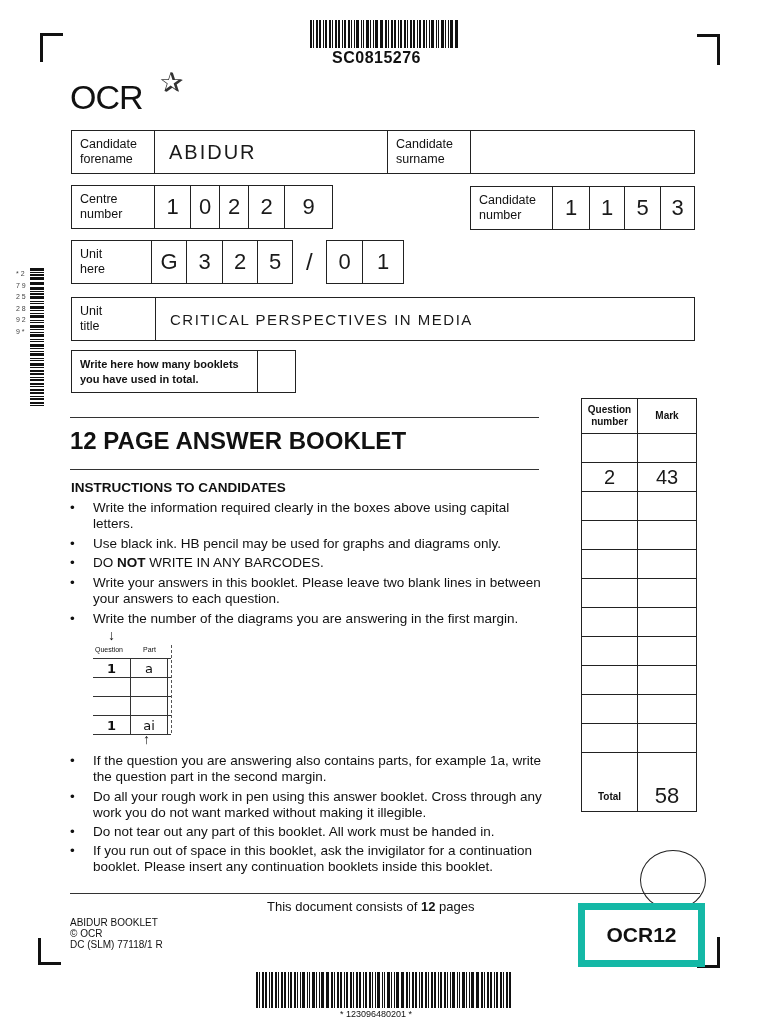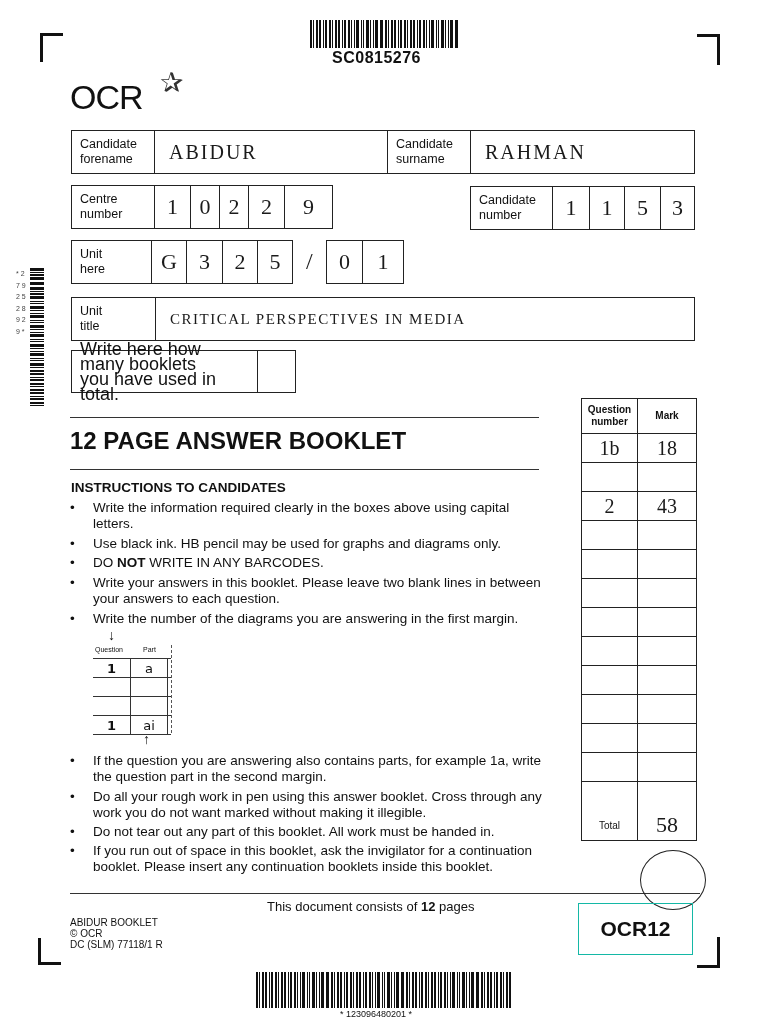--- a/index.html
+++ b/index.html
@@ -1,21 +1,21 @@
 <!DOCTYPE html>
 <html><head>
 <meta charset="utf-8">
 <style>
   html, body { margin: 0; padding: 0; background: #ffffff; }
   body {
     width: 768px; height: 1024px; position: relative; overflow: hidden;
     font-family: "Liberation Sans", sans-serif; color: #111;
   }
   .abs { position: absolute; }
-  .hand { font-family: Liberation Serif, serif; font-weight: normal; color: #1a1a1a; text-align: right; }
+  .hand { font-family: Liberation Sans, sans-serif; font-weight: normal; color: #1a1a1a; text-align: right; }
 
   
   .corner { position: absolute; background: transparent; }
   .corner-tl { left: 40px; top: 33px; width: 20px; height: 26px; border-left: 3px solid #111; border-top: 3px solid #111; }
   .corner-tr { left: 697px; top: 34px; width: 20px; height: 28px; border-right: 3px solid #111; border-top: 3px solid #111; }
   .corner-bl { left: 38px; top: 938px; width: 20px; height: 24px; border-left: 3px solid #111; border-bottom: 3px solid #111; }
   .corner-br { left: 697px; top: 937px; width: 20px; height: 28px; border-right: 3px solid #111; border-bottom: 3px solid #111; }
 
   
   .barcode { position: absolute; display: flex; align-items: stretch; }
@@ -50,26 +50,26 @@
 
   
   .exam { position: absolute; left: 581px; top: 398px; width: 114px; border: 1px solid #222; }
   .exam-head { height: 34px; border-bottom: 1px solid #222; font-size: 10px; font-weight: bold; text-align: center; display: flex; align-items: center; justify-content: center; line-height: 12px; }
   .exam-row { display: flex; border-bottom: 1px solid #222; height: 28px; }
   .exam-row.colhead { height: 34px; }
   .exam-row:last-child { border-bottom: none; }
   .exam-q { width: 55px; border-right: 1px solid #222; display: flex; align-items: center; justify-content: center; font-size: 20px; }
   .exam-m { flex: 1; display: flex; align-items: center; justify-content: center; font-size: 20px; }
   .colhead .exam-q, .colhead .exam-m { font-size: 10px; font-weight: bold; text-align: center; line-height: 12px; }
-  .total-label { font-size: 10px !important; font-weight: normal; }
+  .total-label { font-size: 10px !important; font-weight: bold; }
   .circle { position: absolute; left: 640px; top: 850px; width: 64px; height: 58px; border: 1.5px solid #222; border-radius: 50%; }
 
   .footer-small { position: absolute; left: 70px; top: 917px; font-size: 10px; line-height: 11px; }
   .pages-note { position: absolute; left: 267px; top: 899px; font-size: 13px; }
-  .ocr12 { position: absolute; left: 578px; top: 903px; width: 113px; height: 50px; border: 1px solid #14b8a6; display: flex; align-items: center; justify-content: center; font-size: 21px; font-weight: bold; }
+  .ocr12 { position: absolute; left: 578px; top: 903px; width: 113px; height: 50px; border: 7px solid #14b8a6; display: flex; align-items: center; justify-content: center; font-size: 21px; font-weight: bold; }
 </style>
 </head>
 <body>
 
 <div class="corner corner-tl"></div>
 <div class="corner corner-tr"></div>
 <div class="corner corner-bl"></div>
 <div class="corner corner-br"></div>
 
 <div class="barcode" id="top-barcode" style="left:310px; top:20px; height:28px; width:150px;">
@@ -178,21 +178,20 @@
 <div class="box" style="left:71px; top:130px; width:622px; height:42px;">
   <div class="label" style="width:83px;">
     <span>Candidate</span>
     <span>forename</span>
   </div>
   <div class="value hand" style="width:218px; border-right:1px solid #222;">ABIDUR</div>
   <div class="label" style="width:83px;">
     <span>Candidate</span>
     <span>surname</span>
   </div>
-  <div class="value hand" style="flex:1;">RAHMAN</div>
 </div>
 
 <div class="box" style="left:71px; top:185px; width:260px; height:42px;">
   <div class="label" style="width:83px;">
     <span>Centre</span>
     <span>number</span>
   </div>
   <div class="cell hand" style="width:36px;">1</div>
   <div class="cell hand" style="width:29px;">0</div>
   <div class="cell hand" style="width:29px;">2</div>
@@ -229,21 +228,21 @@
 
 <div class="box" style="left:71px; top:297px; width:622px; height:42px;">
   <div class="label" style="width:84px;">
     <span>Unit</span>
     <span>title</span>
   </div>
   <div class="value hand" style="flex:1; font-size:15px; letter-spacing:1.5px;">CRITICAL PERSPECTIVES IN MEDIA</div>
 </div>
 
 <div class="box" style="left:71px; top:350px; width:223px; height:41px;">
-  <div class="label" style="width:186px; font-size:18px;">
+  <div class="label" style="width:186px; font-size:11px;font-weight:bold;">
     <span>Write here how many booklets</span>
     <span>you have used in total.</span>
   </div>
   <div class="value hand" style="flex:1;"></div>
 </div>
 
 <div class="rule" style="left:70px; top:417px; width:469px;"></div>
 <div class="title">12 PAGE ANSWER BOOKLET</div>
 <div class="rule" style="left:70px; top:469px; width:469px;"></div>
 
@@ -318,24 +317,20 @@
     <div class="exam-q">
       <div>
           <div>Question</div>
           <div>number</div>
         </div>
     </div>
     <div class="exam-m">Mark</div>
   </div>
   <div id="exam-rows">
       <div class="exam-row">
-        <div class="exam-q hand">1b</div>
-        <div class="exam-m hand">18</div>
-      </div>
-      <div class="exam-row">
         <div class="exam-q hand"></div>
         <div class="exam-m hand"></div>
       </div>
       <div class="exam-row">
         <div class="exam-q hand">2</div>
         <div class="exam-m hand">43</div>
       </div>
       <div class="exam-row">
         <div class="exam-q hand"></div>
         <div class="exam-m hand"></div>

